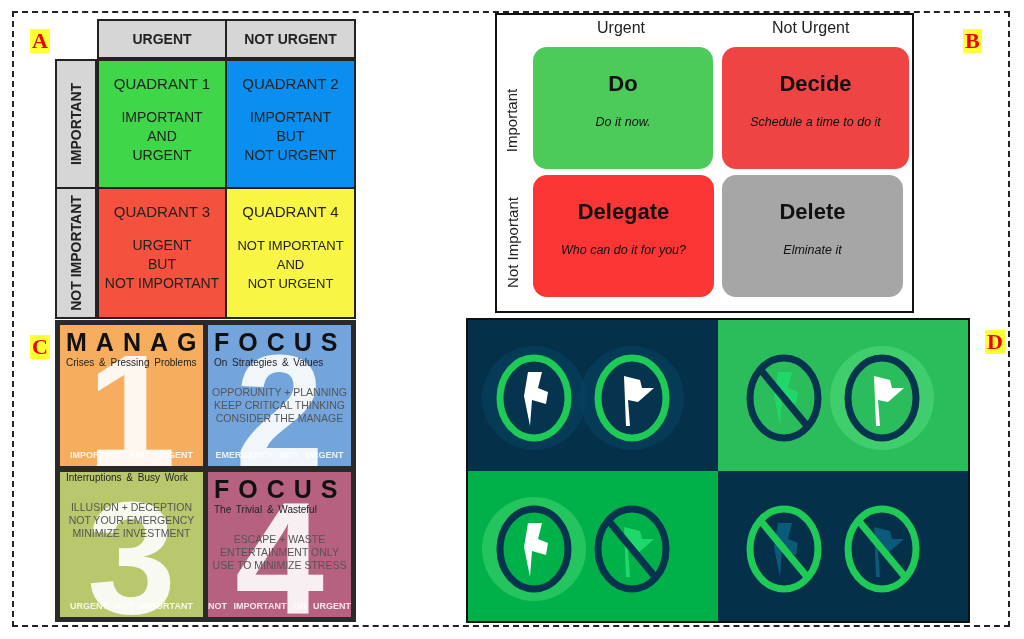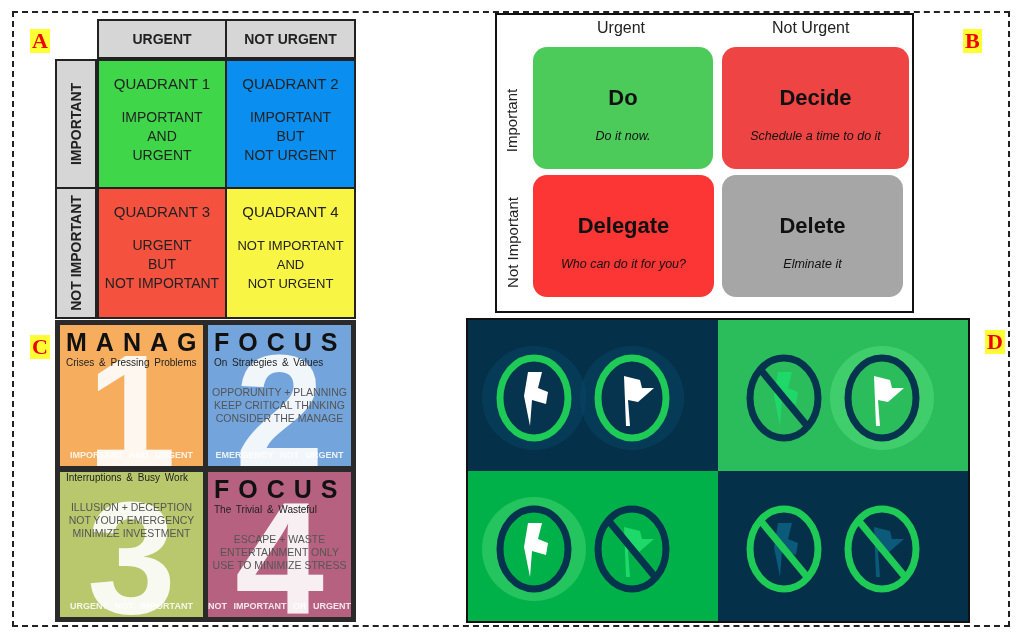--- a/index.html
+++ b/index.html
@@ -13,21 +13,21 @@
   .pa .side span{transform:rotate(-90deg);white-space:nowrap;font-weight:bold;font-size:14px;color:#222;}
   .pa .q{position:absolute;border:2px solid #222;box-sizing:border-box;text-align:center;color:#222;}
   .pa .q .t{font-weight:normal;font-size:15px;margin-top:14px;}
   .pa .q .d{font-size:14px;line-height:19px;margin-top:16px;}
   
   .pb{position:absolute;left:495px;top:13px;width:419px;height:300px;border:2px solid #111;box-sizing:border-box;background:#fff;}
   .pb .col{position:absolute;top:4px;font-size:16px;color:#222;}
   .pb .row{position:absolute;left:0;width:30px;display:flex;align-items:center;justify-content:center;}
   .pb .row span{transform:rotate(-90deg);white-space:nowrap;font-size:15px;color:#222;}
   .pb .q{position:absolute;border-radius:14px;text-align:center;color:#111;}
-  .pb .q .t{font-weight:bold;font-size:22px;margin-top:38px;}
+  .pb .q .t{font-weight:bold;font-size:22px;margin-top:24px;}
   .pb .q .d{font-style:italic;font-size:12.5px;margin-top:18px;}
   
   .pc{position:absolute;left:55px;top:320px;width:301px;height:302px;background:#2a2a2a;}
   .pc .q{position:absolute;overflow:hidden;color:#222;}
   .pc .q .big{position:absolute;left:0;right:0;top:6px;text-align:center;font-size:160px;font-weight:bold;color:#fff;opacity:.9;line-height:1;}
   .pc .q .t{position:relative;font-weight:900;font-size:25px;letter-spacing:9px;margin:3px 0 0 6px;color:#111;}
   .pc .q .s{position:relative;font-weight:normal;font-size:10px;margin-left:6px;color:#222;word-spacing:2px;}
   .pc .q .d{position:relative;font-size:10.5px;line-height:13px;text-align:center;margin-top:18px;color:#555;}
   .pc .q .f{position:absolute;left:0;right:0;bottom:6px;text-align:center;font-weight:bold;font-size:9px;color:#fff;opacity:.85;word-spacing:4px;}
   

